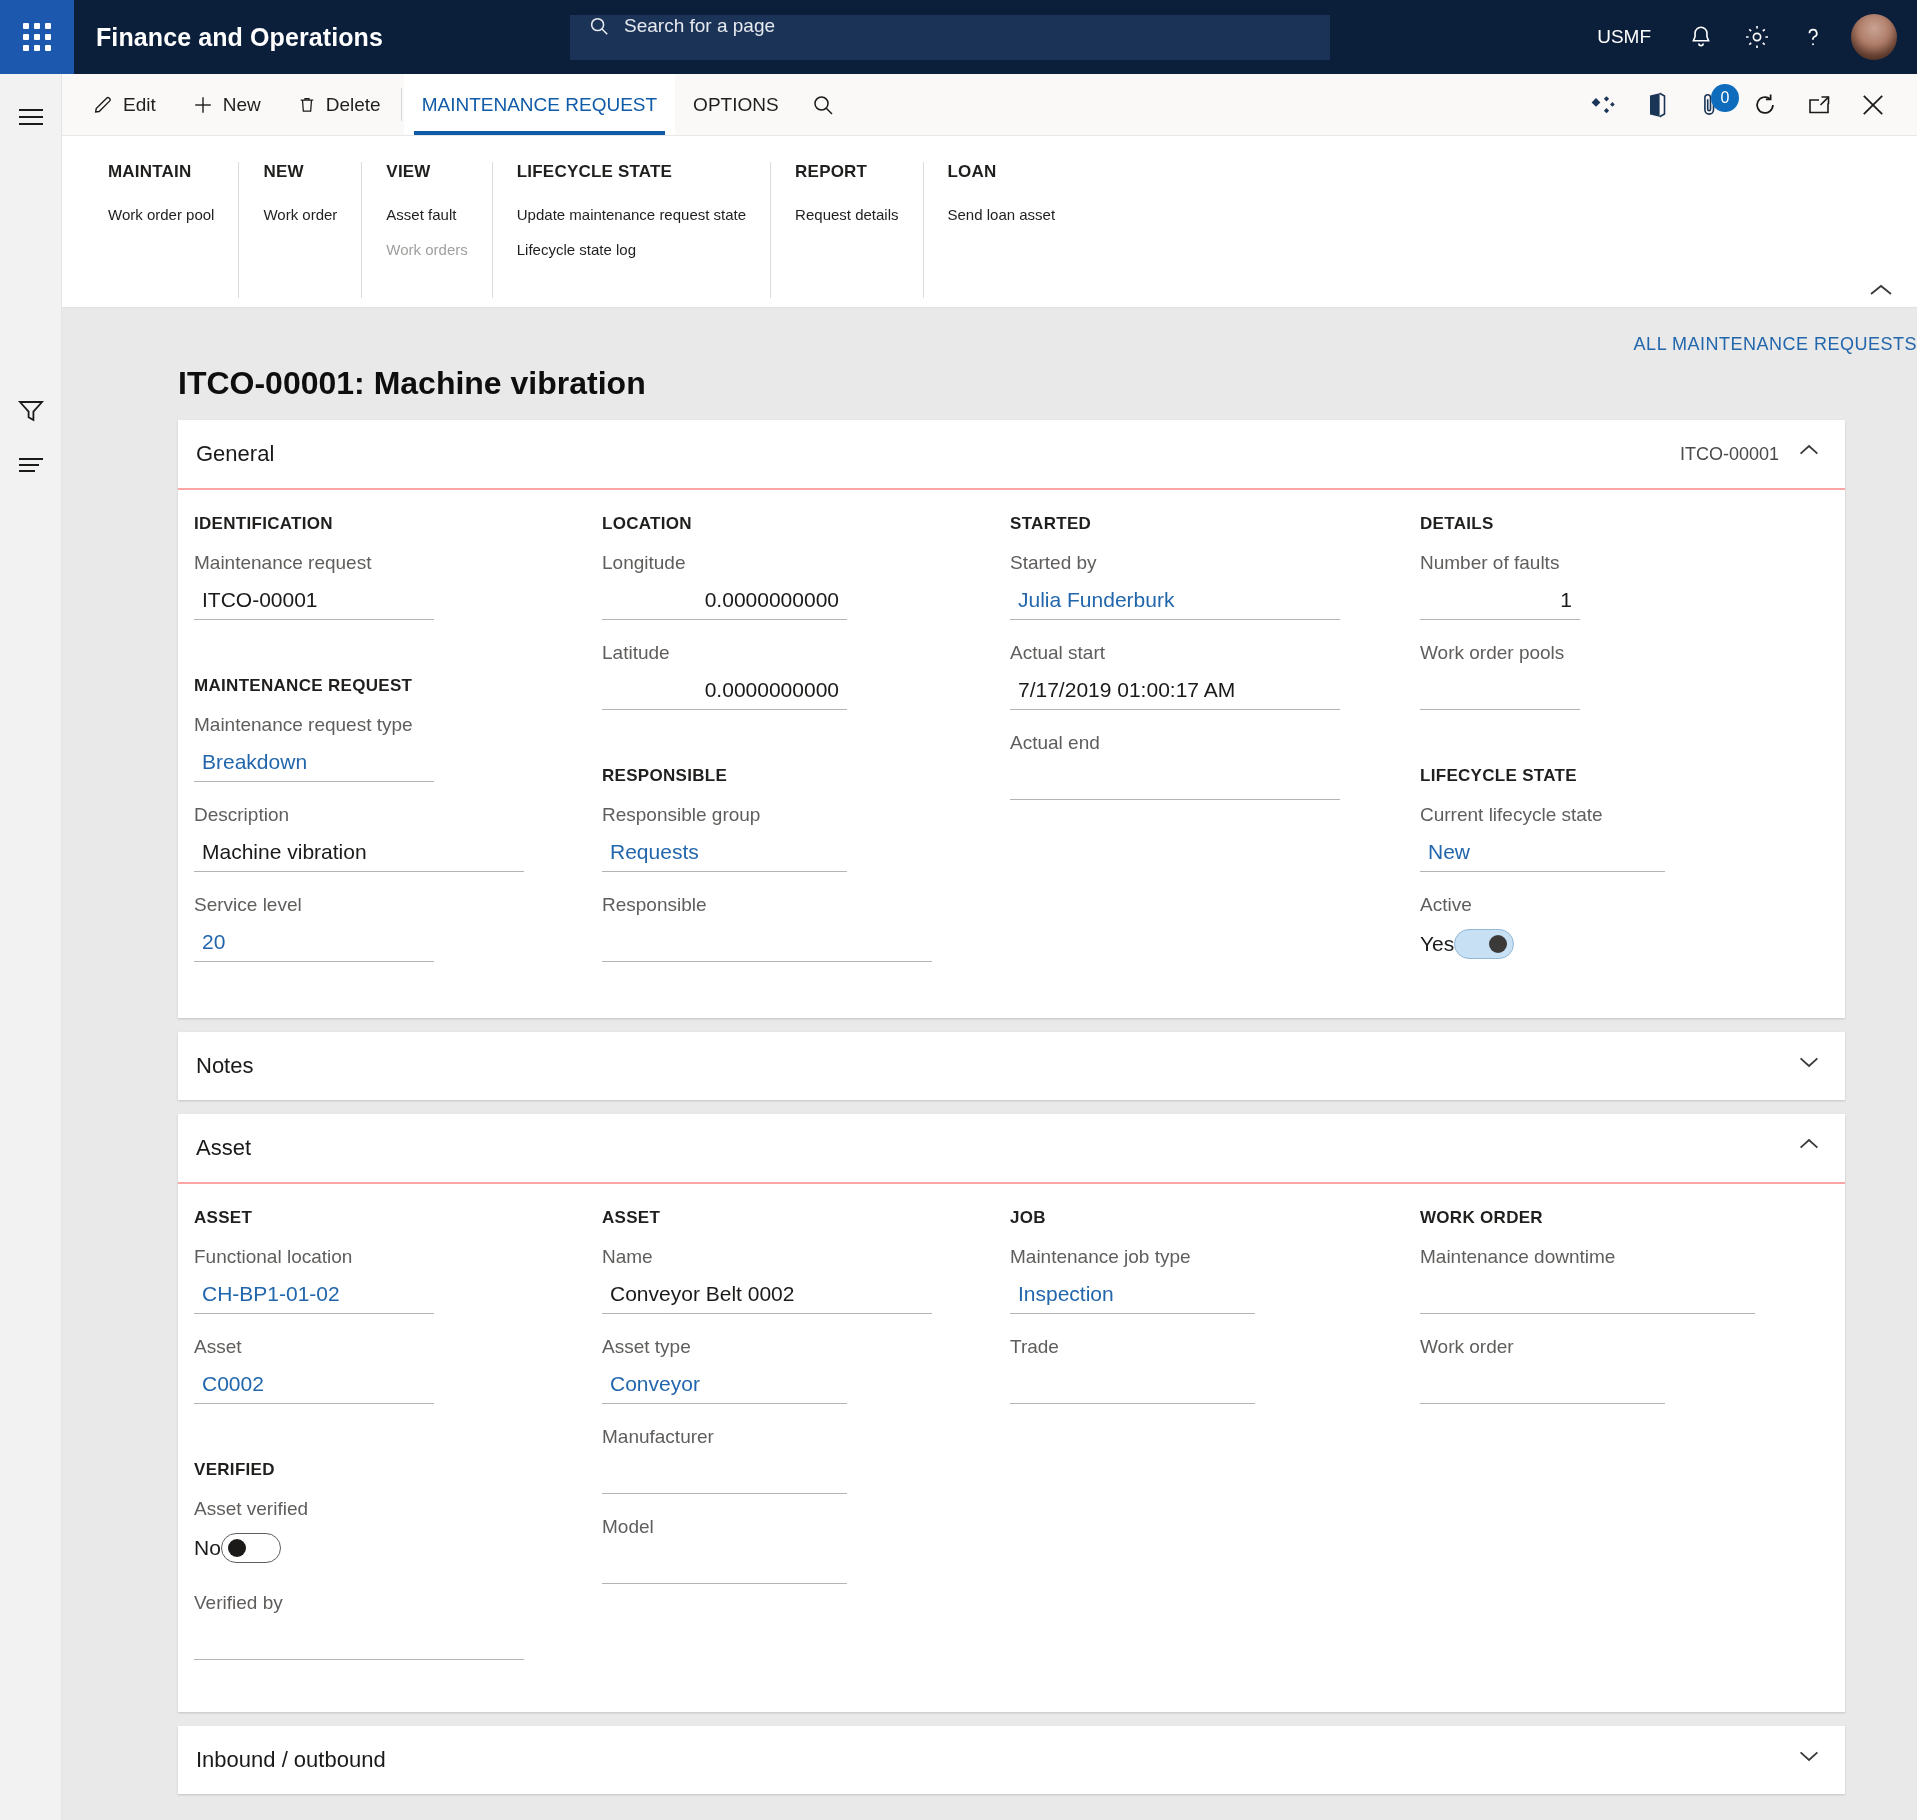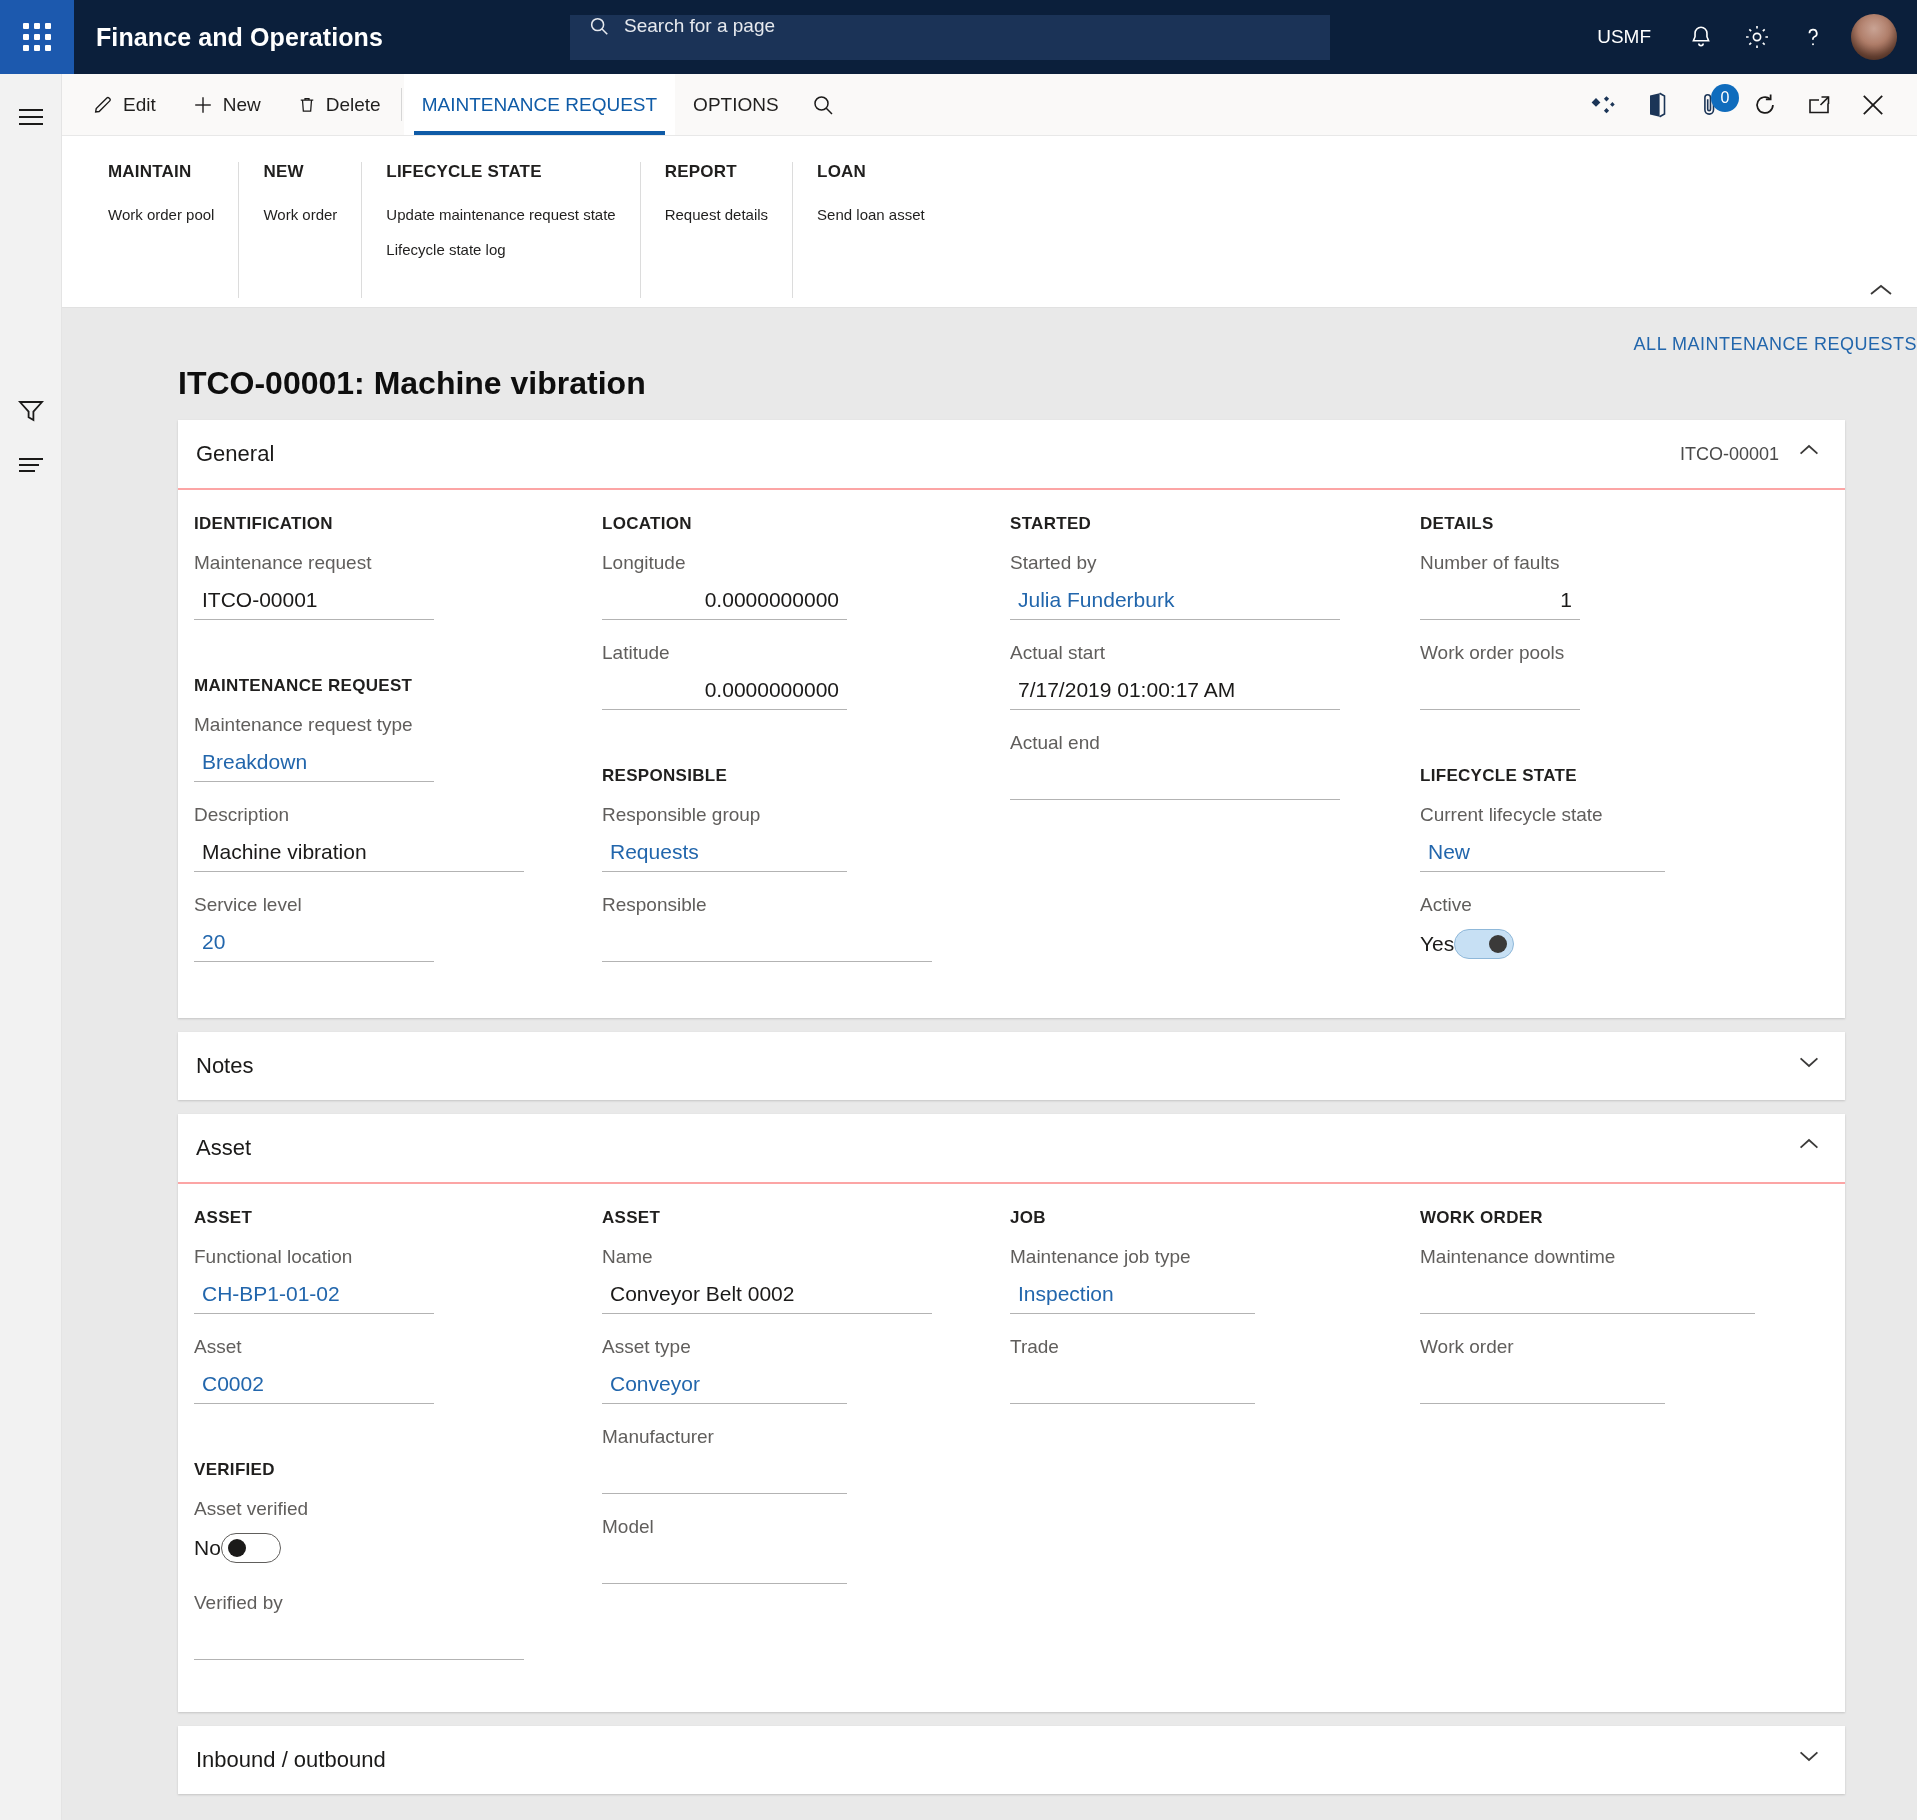--- a/index.html
+++ b/index.html
@@ -352,20 +352,25 @@
         <div class="rib-group">
           <div class="rib-title">MAINTAIN</div>
           <div class="rib-item">Work order pool</div>
         </div>
 
         <div class="rib-group">
           <div class="rib-title">NEW</div>
           <div class="rib-item">Work order</div>
         </div>
 
+        <div class="rib-group">
+          <div class="rib-title">VIEW</div>
+          <div class="rib-item">Asset fault</div>
+          <div class="rib-item disabled">Work orders</div>
+        </div>
 
         <div class="rib-group">
           <div class="rib-title">LIFECYCLE STATE</div>
           <div class="rib-item">Update maintenance request state</div>
           <div class="rib-item">Lifecycle state log</div>
         </div>
 
         <div class="rib-group">
           <div class="rib-title">REPORT</div>
           <div class="rib-item">Request details</div>

